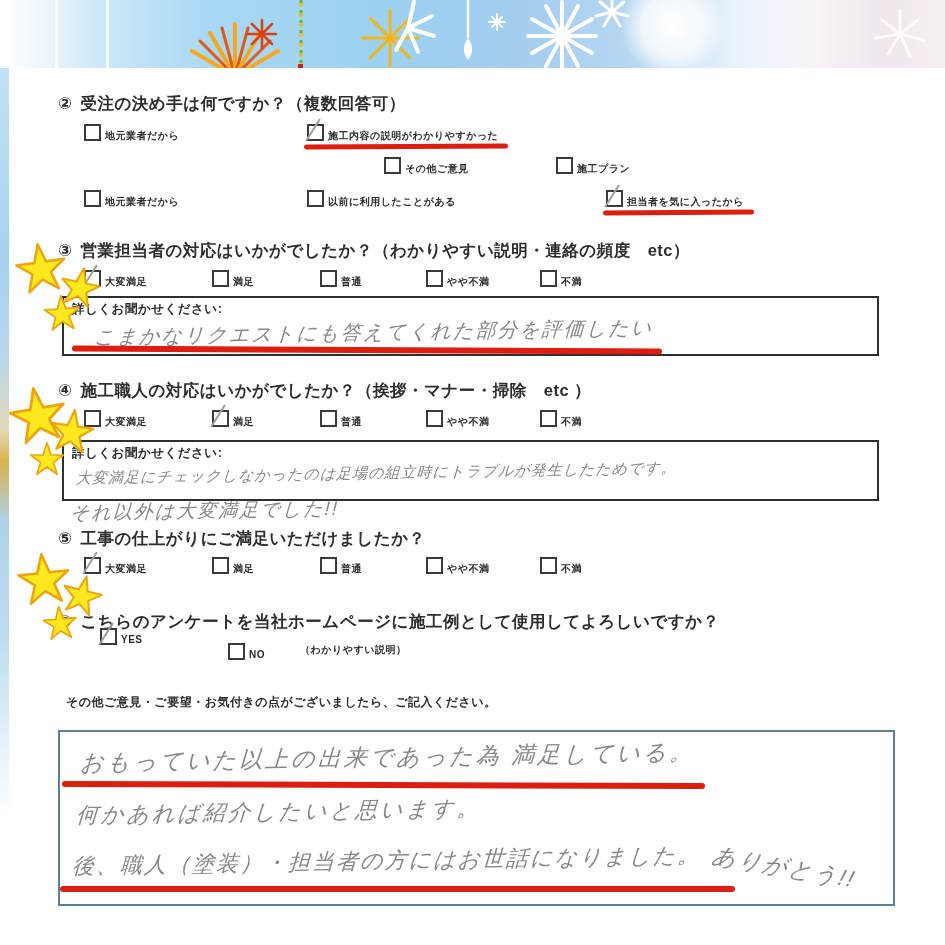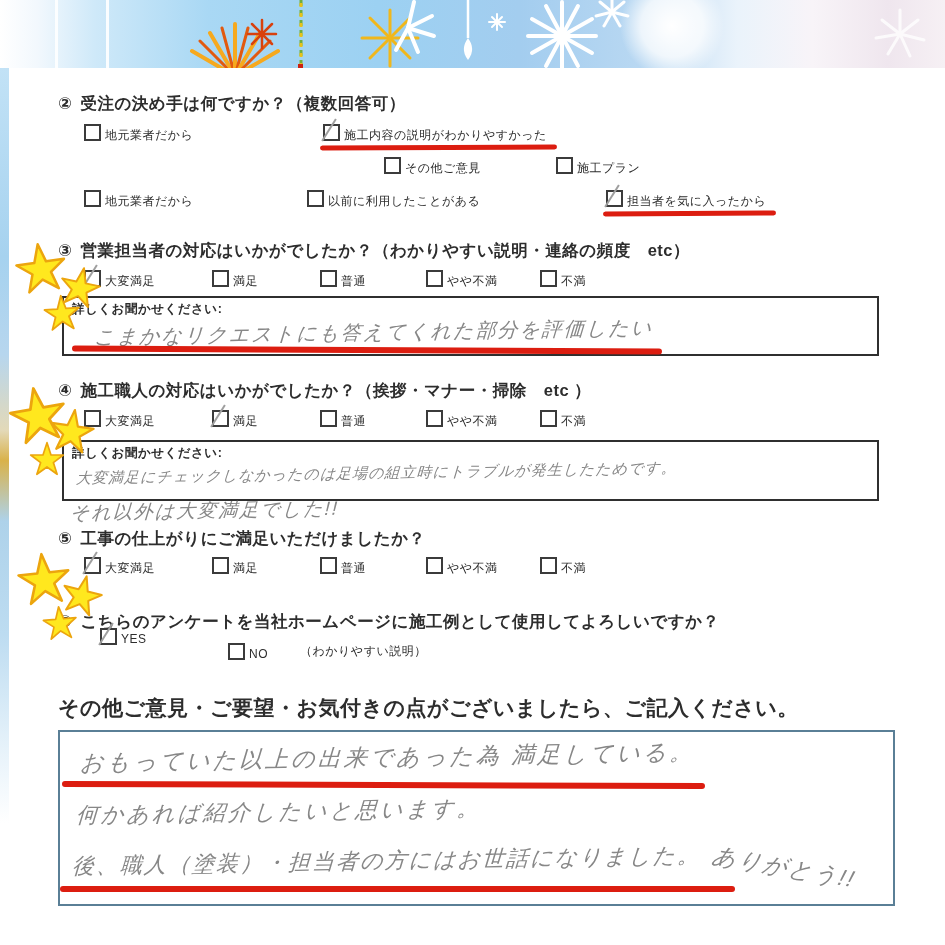--- a/index.html
+++ b/index.html
@@ -20,42 +20,42 @@
     background:linear-gradient(90deg,#ffffff 0%,#f2f8fd 4%,#cfe9f9 10%,#a9d8f4 22%,#9cd1f2 40%,#a3cdef 55%,#b9d8f2 68%,#eaf3fb 78%,#f8f4f8 86%,#efe6ee 94%,#f6f0f4 100%);
   }
   .left-strip{
     position:absolute;left:0;top:68px;width:9px;height:755px;
     background:linear-gradient(180deg,#c2e2f6 0%,#a6d2ef 25%,#b7d6ee 38%,#e3d9b8 48%,#d9b24a 52%,#aed2ea 60%,#bddcf1 75%,#e6f2fa 90%,#ffffff 100%);
   }
   .paper{position:absolute;left:9px;top:68px;right:0;bottom:0;background:#ffffff;}
 
   .q-title{position:absolute;font-size:16.5px;font-weight:600;white-space:nowrap;letter-spacing:0.5px;}
   .qnum{margin-right:8px;}
-  .opt{position:absolute;font-size:12px;font-weight:400;white-space:nowrap;letter-spacing:0.5px;}
+  .opt{position:absolute;font-size:10px;font-weight:700;white-space:nowrap;letter-spacing:0.5px;}
   .cb{
     position:relative;display:inline-block;width:13px;height:13px;border:2px solid #3b3b3b;
     background:#fff;margin-right:4px;vertical-align:-2px;
   }
   .cb.checked::after{
     content:'';position:absolute;left:3px;top:-9px;width:2px;height:26px;
     background:#9f9f9f;transform:rotate(32deg);
   }
   .opt.underlined::after{
     content:'';position:absolute;left:-3px;right:-10px;bottom:-6px;height:5px;
     background:var(--red);border-radius:3px;transform:rotate(-0.3deg);
   }
   .detailbox{position:absolute;border:2px solid var(--detail-border);background:#fff;}
   .detail-label{position:absolute;left:8px;top:3px;font-size:12.5px;font-weight:600;letter-spacing:0.5px;}
   .hand{
     position:absolute;color:#878787;font-style:italic;white-space:nowrap;
     transform:rotate(-1deg) skewX(-4deg);
   }
   .redline{position:absolute;height:6px;background:var(--red);border-radius:3px;}
   .star{position:absolute;overflow:visible;}
-  .prompt{position:absolute;font-size:21px;font-weight:700;white-space:nowrap;letter-spacing:0.5px;}
+  .prompt{position:absolute;font-size:12px;font-weight:700;white-space:nowrap;letter-spacing:0.5px;margin-left:8px;}
   .commentbox{position:absolute;border:2px solid var(--comment-border);background:#fff;}
 </style>
 </head>
 <body>
 
 <div class="page">
 
   <div class="header-art">
     <svg width="945" height="76" viewBox="0 0 945 76">
       <defs>
@@ -156,21 +156,21 @@
     </svg>
   </div>
 
   <div class="paper"></div>
   <div class="left-strip"></div>
 
   <div class="q-title" style="left:58px;top:93px">
     <span class="qnum">②</span><span>受注の決め手は何ですか？（複数回答可）</span>
   </div>
   <div class="opt" style="left:84px;top:124px"><span class="cb"></span><span>地元業者だから</span></div>
-  <div class="opt underlined" style="left:323px;top:124px"><span class="cb checked"></span><span>施工内容の説明がわかりやすかった</span></div>
+  <div class="opt underlined" style="left:307px;top:124px"><span class="cb checked"></span><span>施工内容の説明がわかりやすかった</span></div>
   <div class="opt" style="left:384px;top:157px"><span class="cb"></span><span>その他ご意見</span></div>
   <div class="opt" style="left:556px;top:157px"><span class="cb"></span><span>施工プラン</span></div>
   <div class="opt" style="left:84px;top:190px"><span class="cb"></span><span>地元業者だから</span></div>
   <div class="opt underlined" style="left:606px;top:190px"><span class="cb checked"></span><span>担当者を気に入ったから</span></div>
   <div class="opt" style="left:307px;top:190px"><span class="cb"></span><span>以前に利用したことがある</span></div>
 
   <div class="q-title" style="left:58px;top:240px">
     <span class="qnum">③</span><span>営業担当者の対応はいかがでしたか？（わかりやすい説明・連絡の頻度　etc）</span>
   </div>
   <div class="opt" style="left:84px;top:270px"><span class="cb checked"></span><span>大変満足</span></div>

